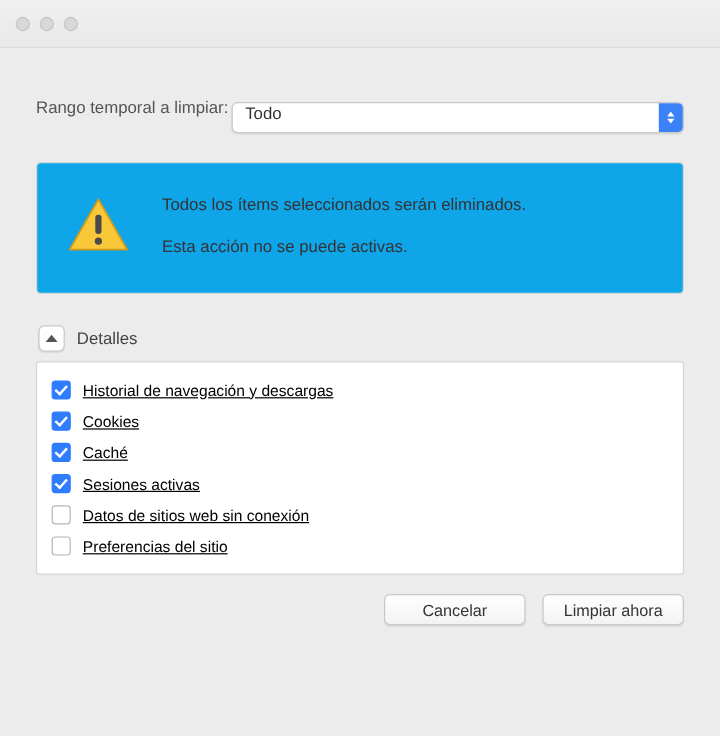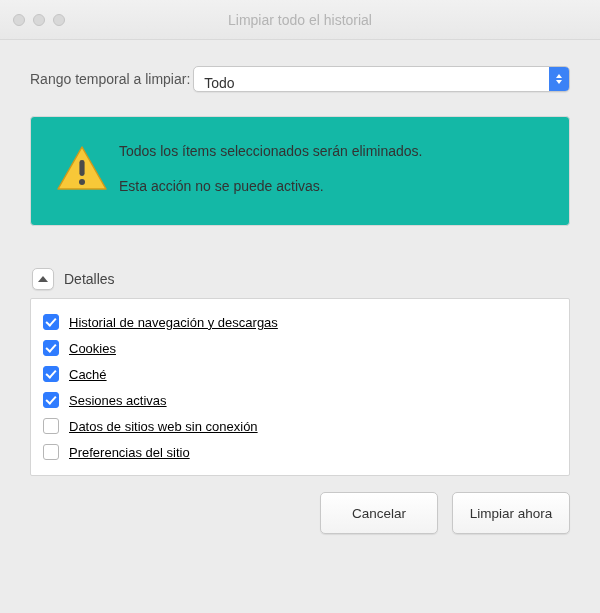--- a/index.html
+++ b/index.html
@@ -39,42 +39,43 @@
     display:flex; align-items:center; gap:3px;
     margin-bottom:24px;
   }
   .range-label { color:#555; font-size:14px; white-space:nowrap; }
   .select {
     flex:1;
     height:26px;
     background:#fff;
     border:1px solid #c8c8c8;
     border-radius:5px;
-    display:flex; align-items:flex-end;
+    display:flex; align-items:flex-start;
     position:relative;
     box-shadow:0 1px 1px rgba(0,0,0,.06);
+    margin-top:19px;
   }
   .select-value { padding:0 10px; flex:1; color:#333; font-size:14px; }
   .select-knob {
     width:20px; height:24px;
     background:#3b82f6;
     border-radius:0 4px 4px 0;
     display:flex; flex-direction:column; align-items:center; justify-content:center;
     gap:2px;
   }
   .select-knob .arr { width:0;height:0;border-left:3.5px solid transparent;border-right:3.5px solid transparent; }
   .select-knob .up { border-bottom:4px solid #fff; }
   .select-knob .dn { border-top:4px solid #fff; }
   .warnbox {
-    background:#14b8a6;
+    background:#0ea5e9;
     border:1px solid #d7d7d7;
     border-radius:4px;
     padding:24px 20px 28px 22px;
-    display:flex; gap:8px;
-    margin-bottom:42px;
+    display:flex; gap:24px;
+    margin-bottom:26px;
   }
   .warn-text { font-size:14px; line-height:1.5; color:#333; }
   .warn-text p { margin:0 0 14px 0; }
   .warn-text p:last-child { margin-bottom:0; }
   .warn-icon { width:58px; flex:none; display:flex; align-items:flex-start; justify-content:center; padding-top:4px;}
   .details-head {
     display:flex; align-items:center; gap:10px;
     margin:0 0 8px 2px;
   }
   .disclose {
@@ -117,41 +118,40 @@
     border:solid #fff; border-width:0 2.2px 2.2px 0;
     transform:rotate(42deg);
   }
   .opt-label { font-size:13px; color:#000000;text-decoration:underline; }
   .footer {
     display:flex; justify-content:flex-end; gap:14px;
     margin-top:16px;
   }
   .btn {
     min-width:118px;
-    height:42px;
+    height:26px;
     padding:0 16px;
     background:linear-gradient(#ffffff,#f3f3f3);
     border:1px solid #c8c8c8;
     border-radius:5px;
     box-shadow:0 1px 1px rgba(0,0,0,.08);
     font-size:13.5px;
     color:#333;
     display:flex; align-items:center; justify-content:center;
   }
 </style>
 </head>
 <body>
 
 <div class="titlebar">
   <div class="traffic">
     <div class="tl"></div>
     <div class="tl"></div>
     <div class="tl"></div>
   </div>
-  <div class="title">Limpiar todo el historial</div>
 </div>
 
 <div class="content">
 
   <div class="row-range">
     <div class="range-label">Rango temporal a limpiar:</div>
     <div class="select">
       <div class="select-value">Todo</div>
       <div class="select-knob">
         <div class="arr up"></div>

